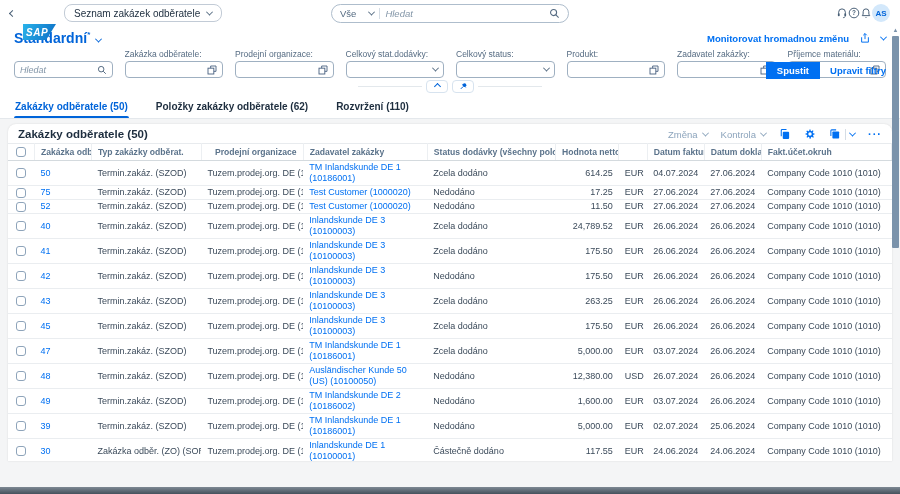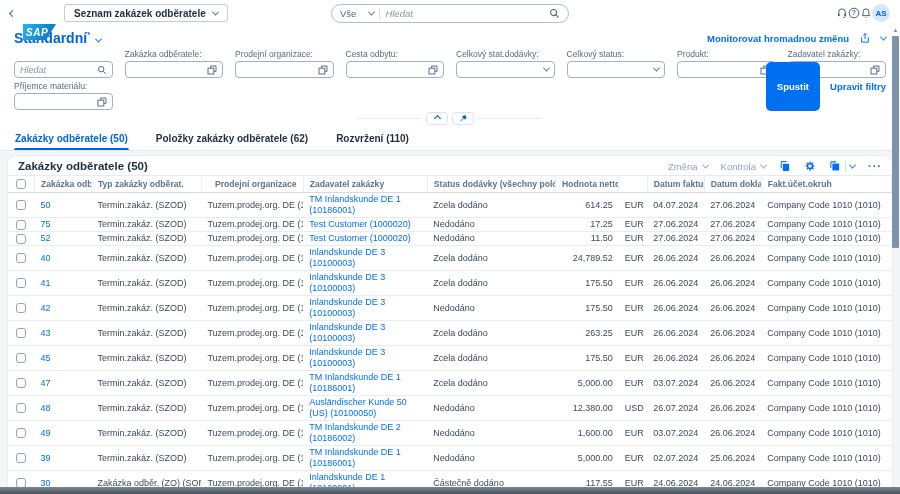--- a/index.html
+++ b/index.html
@@ -7,21 +7,21 @@
   body { font-family:"Liberation Sans", sans-serif; background:#f4f5f6; position:relative; color:#1d2d3e; }
 
   
   .shell { height:26px; background:#fff; display:flex; align-items:center; padding:0 10px; gap:8px; position:relative; }
   .icon-btn { background:none; border:none; cursor:pointer; display:flex; align-items:center; color:#475e75; }
   .chev { display:inline-block; width:5px; height:5px; border-right:1.3px solid currentColor; border-bottom:1.3px solid currentColor; }
   .chev.down { transform:rotate(45deg) translate(-1px,-1px); }
   .chev.up   { transform:rotate(-135deg); }
   .chev.left { transform:rotate(135deg); }
   .sap-logo { width:33px; height:16px; background:linear-gradient(115deg,#29b3ea 0%,#0b6cc4 100%); clip-path:polygon(0 0,100% 0,70% 100%,0 100%); color:#fff; font-weight:700; font-style:italic; font-size:10px; display:flex; align-items:center; padding-left:3px; letter-spacing:.5px;margin-top:38px; }
-  .app-title-btn { display:flex; align-items:center; gap:7px; border:1px solid #c2cbd6; border-radius:3px; background:#fff; padding:2.5px 9px; font-weight:700; font-size:10px; color:#1d2d3e; cursor:pointer; }
+  .app-title-btn { display:flex; align-items:center; gap:7px; border:1px solid #c2cbd6; border-radius:8px; background:#fff; padding:2.5px 9px; font-weight:400; font-size:10px; color:#1d2d3e; cursor:pointer; }
   .shell-search { position:absolute; left:50%; transform:translateX(-50%); top:3.5px; width:238px; height:19px; border:1px solid #aebdcc; border-radius:10px; background:#fff; display:flex; align-items:center; padding:0 8px; gap:5px; font-size:9.5px; color:#556b82; }
   .shell-search .scope { display:flex; align-items:center; gap:13px; cursor:pointer; }
   .shell-search .divider { width:1px; height:11px; background:#d5dde5; }
   .shell-search .ph { font-style:italic; color:#8396a8; flex:1; }
   .shell-actions { margin-left:auto; display:flex; align-items:center; }
   .avatar { width:18px; height:18px; border-radius:50%; background:#d3e8fb; color:#0064d9; font-size:8px; font-weight:700; display:flex; align-items:center; justify-content:center; cursor:pointer; }
 
   
   .page-head { background:#fff; display:flex; justify-content:space-between; align-items:center; padding:4px 14px 1px;gap:16px; }
   .variant { display:flex; align-items:baseline; gap:6px; color:#0064d9; font-size:14px; font-weight:700; cursor:pointer; }
@@ -31,21 +31,21 @@
   .monitor-link { font-size:9.5px; font-weight:600; color:#0070f2; text-decoration:none; cursor:pointer; }
 
   
   .filterbar { background:#fff; padding:2px 14px 0; position:relative; }
   .fgrid { display:grid; grid-template-columns:repeat(8,1fr); column-gap:12px; row-gap:3px; align-items:end; }
   .ffield label { display:block; font-size:8.5px; color:#556b82; margin-bottom:2px; white-space:nowrap; overflow:hidden; }
   .finput { height:17px; border:1px solid #9fb0c1; border-radius:4px; background:#fff; display:flex; align-items:center; justify-content:flex-end; padding:0 5px; color:#5b738b; cursor:text; }
   .finput.search-field { justify-content:space-between; }
   .finput .ph { font-style:italic; color:#8396a8; font-size:9px; }
   .factions { position:absolute; right:14px; bottom:17px; display:flex; align-items:center; gap:10px; }
-  .btn-primary { background:#0070f2; border:none; color:#fff; font-size:9.5px; font-weight:600; border-radius:5px; padding:19px 11px; cursor:pointer; font-family:inherit; }
+  .btn-primary { background:#0070f2; border:none; color:#fff; font-size:9.5px; font-weight:600; border-radius:0; padding:3px 11px; cursor:pointer; font-family:inherit; }
   .link-btn { background:none; border:none; color:#0070f2; font-size:9.5px; font-weight:600; cursor:pointer; font-family:inherit; }
   .collapse-row { display:flex; justify-content:center; align-items:center; gap:4px; padding:2px 0 3px; position:relative; }
   .hairline { width:64px; height:1px; background:#e3e8ec; }
   .mini-btn { width:22px; height:13px; border:1px solid #d7e3ef; border-radius:4px; background:#fff; color:#0064d9; display:flex; align-items:center; justify-content:center; cursor:pointer; }
 
   
   .tabs { background:#fff; border-bottom:1px solid #e4e8ec; display:flex; gap:26px; padding:0 14px; height:23px; align-items:flex-end; }
   .tab { font-size:10px; font-weight:700; color:#1d2d3e; padding:3px 1px 6px; position:relative; cursor:pointer; white-space:nowrap; }
   .tab.active { color:#0064d9; }
   .tab.active::after { content:""; position:absolute; left:0; right:0; bottom:0; height:2.5px; background:#0064d9; border-radius:2px 2px 0 0; }
@@ -172,29 +172,20 @@
       <div class="ffield">
         <label>Prodejní organizace:</label>
         <div class="finput">
           <svg width="10" height="10" viewBox="0 0 12 12" style="color:#4a6282">
             <rect x="1.2" y="3.8" width="7" height="7" fill="none" stroke="currentColor" stroke-width="1.1"></rect>
             <path d="M4.4 3.8V1.2h6.4v6.4H8.2" fill="none" stroke="currentColor" stroke-width="1.1"></path>
           </svg>
         </div>
       </div>
       <div class="ffield">
-        <label>Cesta odbytu:</label>
-        <div class="finput">
-          <svg width="10" height="10" viewBox="0 0 12 12" style="color:#4a6282">
-            <rect x="1.2" y="3.8" width="7" height="7" fill="none" stroke="currentColor" stroke-width="1.1"></rect>
-            <path d="M4.4 3.8V1.2h6.4v6.4H8.2" fill="none" stroke="currentColor" stroke-width="1.1"></path>
-          </svg>
-        </div>
-      </div>
-      <div class="ffield">
         <label>Celkový stat.dodávky:</label>
         <div class="finput">
           <span class="chev down" style="color:#556b82"></span>
         </div>
       </div>
       <div class="ffield">
         <label>Celkový status:</label>
         <div class="finput">
           <span class="chev down" style="color:#556b82"></span>
         </div>

